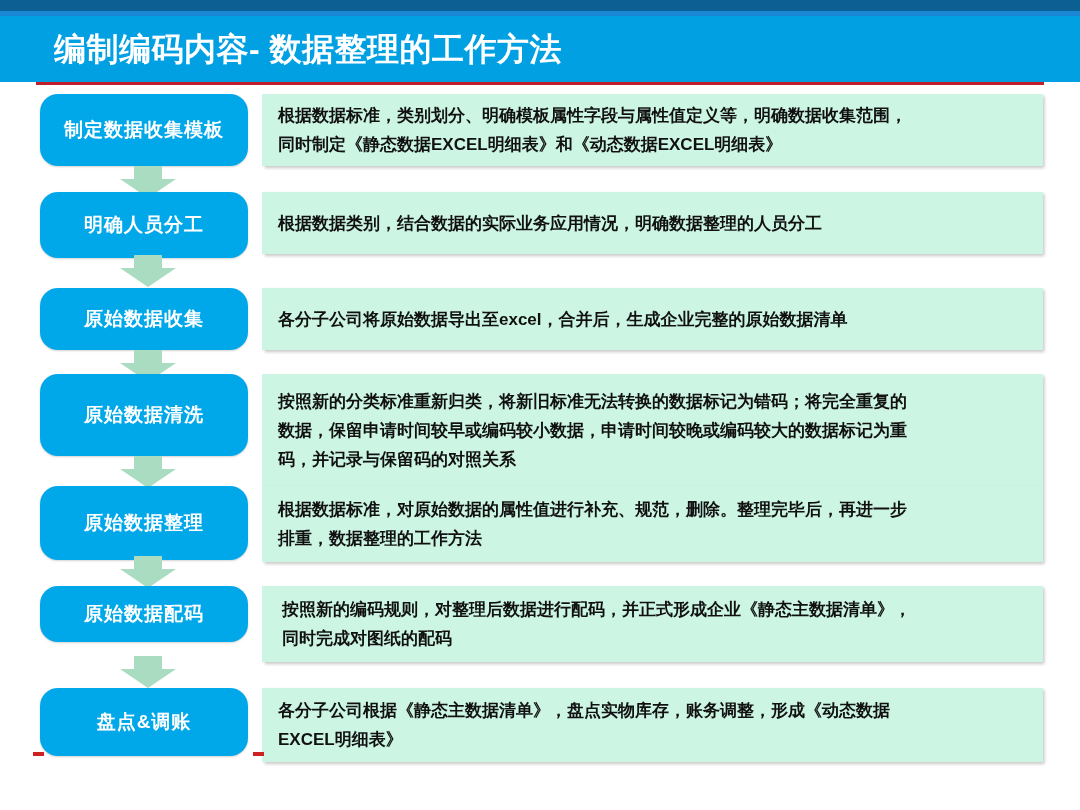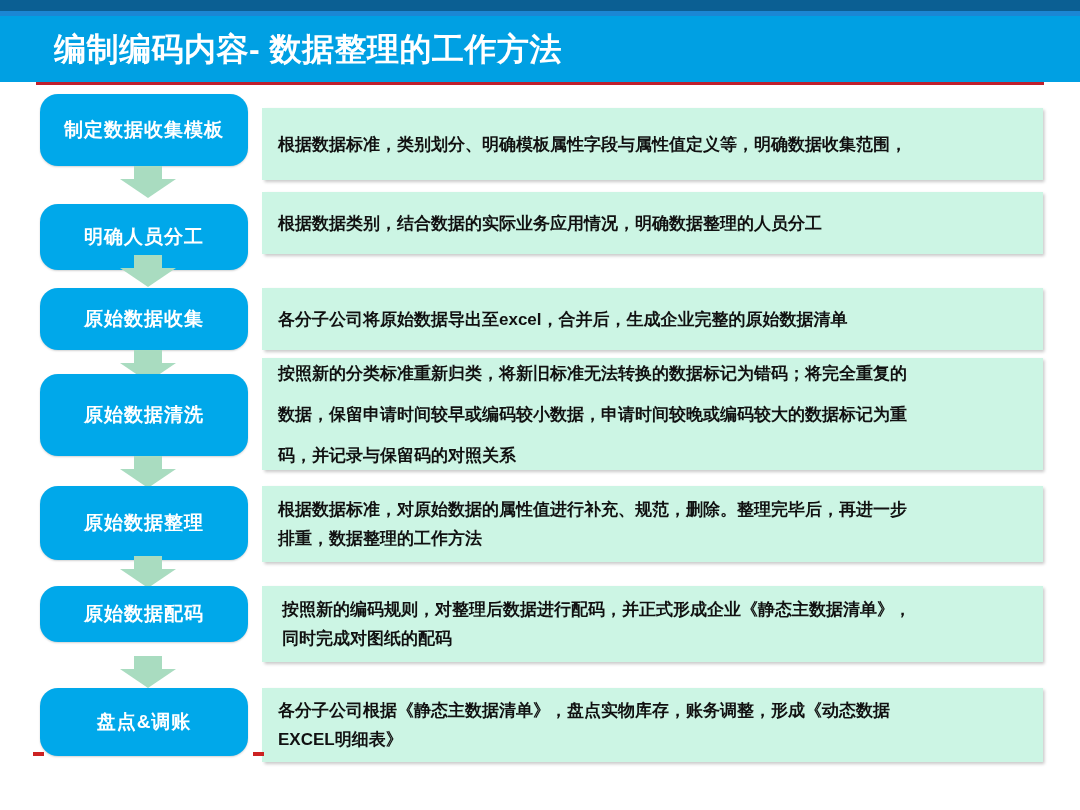--- a/index.html
+++ b/index.html
@@ -131,45 +131,46 @@
 
 <div class="topbar-dark"></div>
 <div class="topbar-mid"></div>
 
 <div class="header-band"></div>
 <div class="header-title">编制编码内容- 数据整理的工作方法</div>
 <div class="header-rule"></div>
 
 <div class="flow" id="flow">
     <div class="label-box" style="top: 4px; height: 72px;">制定数据收集模板</div>
-    <div class="content-box" style="top: 4px; height: 72px; margin-top: 14px;">
+    <div class="content-box" style="top: 4px; height: 72px;">
       <span class="ln">根据数据标准，类别划分、明确模板属性字段与属性值定义等，明确数据收集范围，</span>
+      <span class="ln">同时制定《静态数据EXCEL明细表》和《动态数据EXCEL明细表》</span>
     </div>
     <div class="arrow" style="top: 76px; height: 32px;">
       <div class="stem"></div>
       <div class="head"></div>
     </div>
-    <div class="label-box" style="top: 102px; height: 66px; margin-top: 12px;">明确人员分工</div>
+    <div class="label-box" style="top: 102px; height: 66px;">明确人员分工</div>
     <div class="content-box" style="top: 102px; height: 62px;">
       <span class="ln">根据数据类别，结合数据的实际业务应用情况，明确数据整理的人员分工</span>
     </div>
     <div class="arrow" style="top: 165px; height: 32px;">
       <div class="stem"></div>
       <div class="head"></div>
     </div>
     <div class="label-box" style="top: 198px; height: 62px;">原始数据收集</div>
     <div class="content-box" style="top: 198px; height: 62px;">
       <span class="ln">各分子公司将原始数据导出至excel，合并后，生成企业完整的原始数据清单</span>
     </div>
     <div class="arrow" style="top: 260px; height: 32px;">
       <div class="stem"></div>
       <div class="head"></div>
     </div>
     <div class="label-box" style="top: 284px; height: 82px;">原始数据清洗</div>
-    <div class="content-box" style="top: 268px; height: 112px; gap: 12px;">
+    <div class="content-box" style="top: 284px; height: 112px;">
       <span class="ln">按照新的分类标准重新归类，将新旧标准无法转换的数据标记为错码；将完全重复的</span>
       <span class="ln">数据，保留申请时间较早或编码较小数据，申请时间较晚或编码较大的数据标记为重</span>
       <span class="ln">码，并记录与保留码的对照关系</span>
     </div>
     <div class="arrow" style="top: 366px; height: 32px;">
       <div class="stem"></div>
       <div class="head"></div>
     </div>
     <div class="label-box" style="top: 396px; height: 74px;">原始数据整理</div>
     <div class="content-box" style="top: 396px; height: 76px;">

